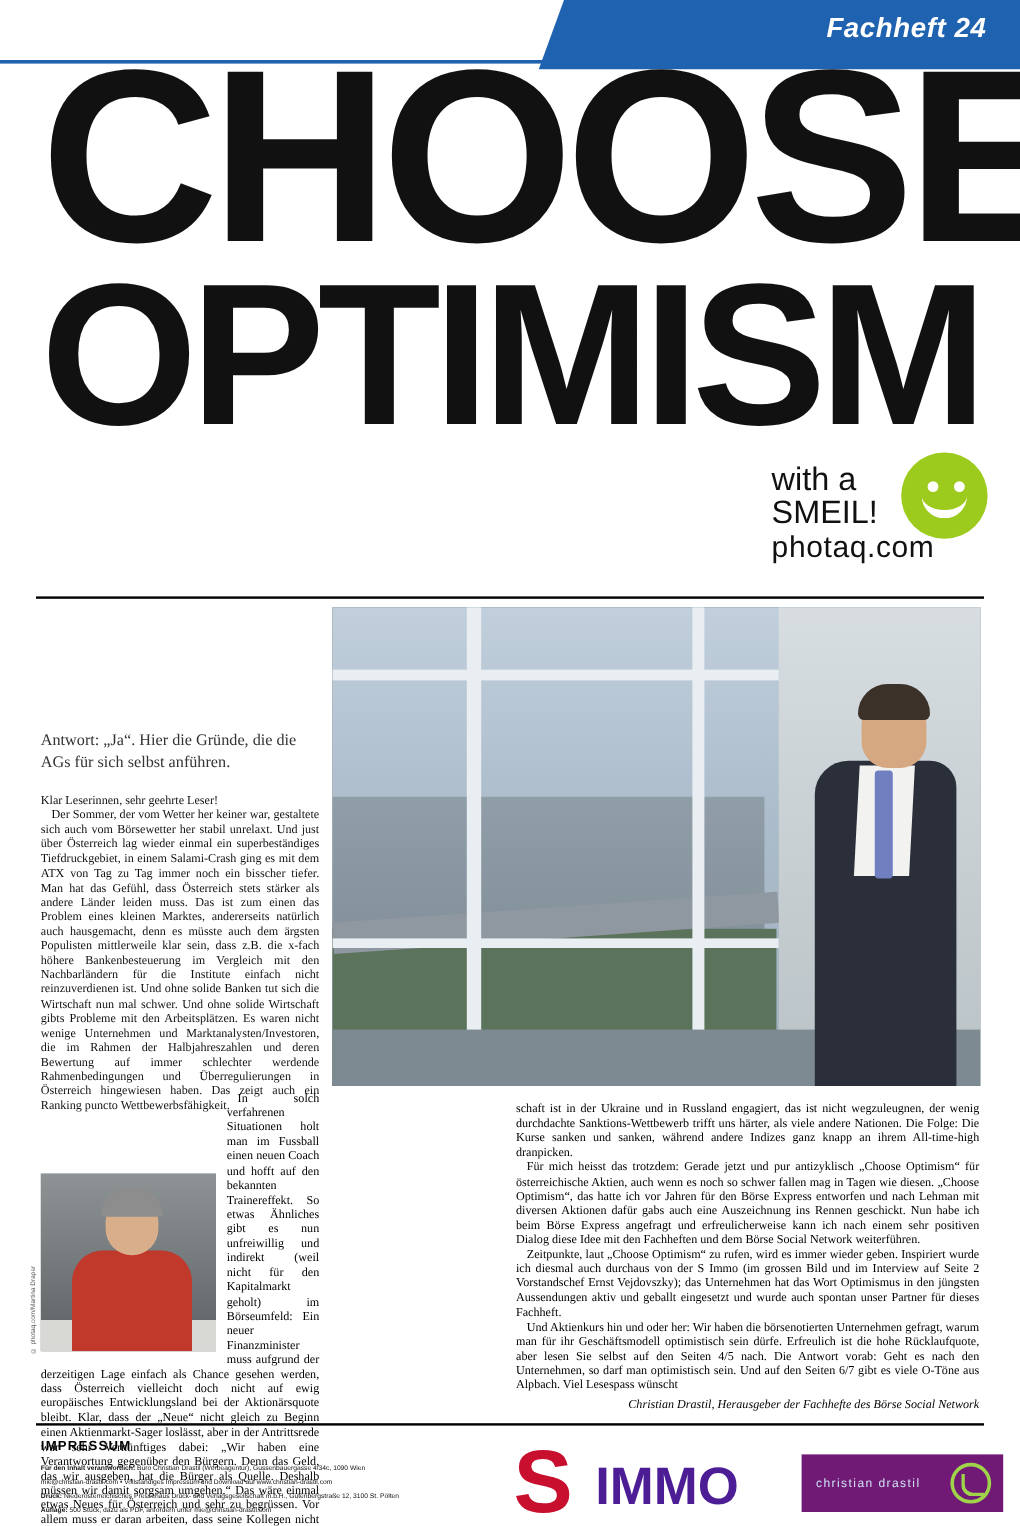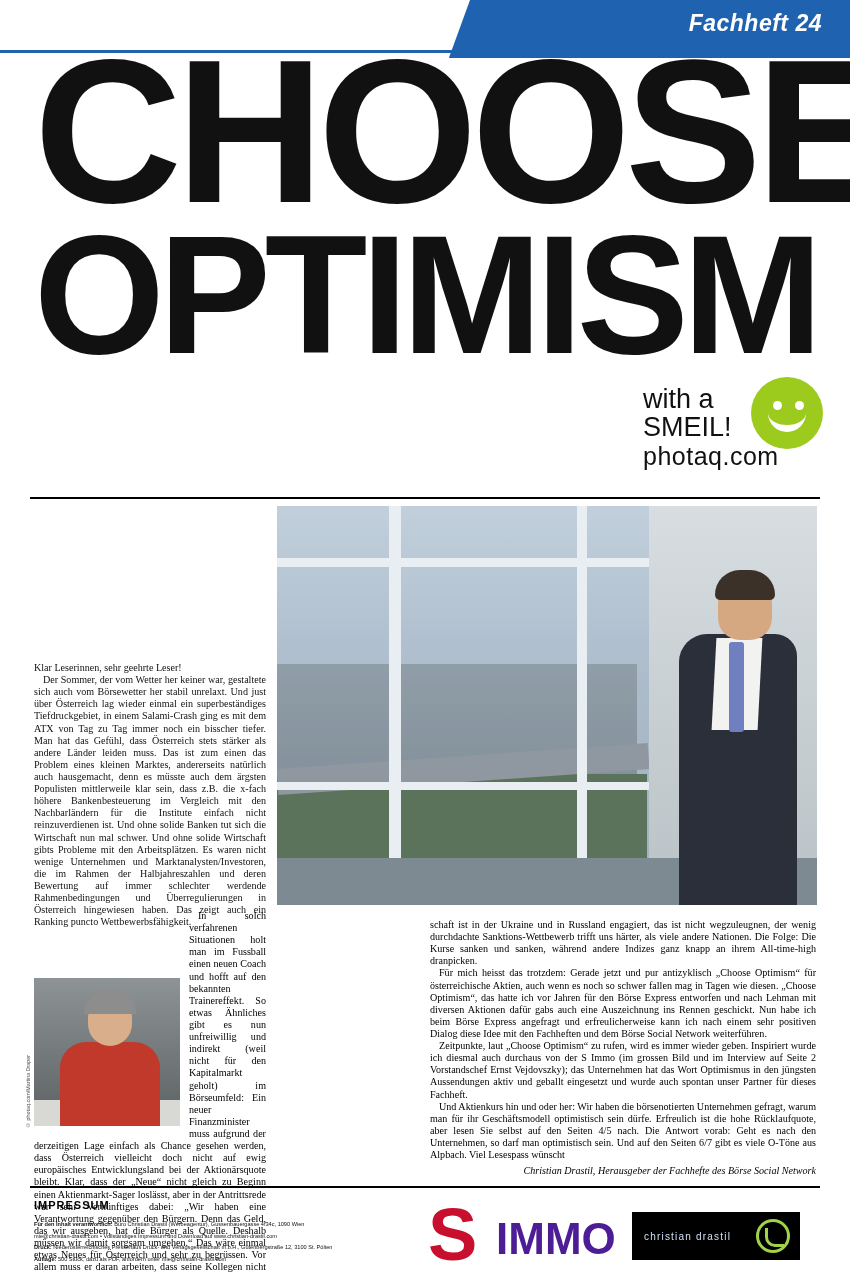--- a/index.html
+++ b/index.html
@@ -180,22 +180,22 @@
     font-family:"Liberation Sans", sans-serif; font-weight:bold; font-size:74px;
     color:#c8102e; line-height:0.82;
   }
   .simmo .word {
     position:absolute; left:68px; top:9px;
     font-family:"Liberation Sans", sans-serif; font-size:44px; font-weight:bold;
     color:#4c1d95; letter-spacing:0px;
   }
   
   .cdbox {
-    position:absolute; top:1212px; left:632px; width:168px; height:48px;
-    background:#000000;
+    position:absolute; top:1212px; left:668px; width:168px; height:48px;
+    background:#701a75;
   }
   .cdbox .txt {
     position:absolute; left:12px; top:19px;
     color:#cfe0f5; font-family:"Liberation Sans", sans-serif;
     font-size:10px; letter-spacing:1.2px;
   }
   .cdbox .logo {
     position:absolute; right:10px; top:7px; width:34px; height:34px;
     border:3px solid #9fd34a; border-radius:50%;
   }
@@ -226,20 +226,21 @@
     <div class="smeil-text smeil-domain">photaq.com</div>
     <div class="smiley">
       <div class="eye l"></div>
       <div class="eye r"></div>
       <div class="mouth"></div>
     </div>
   </div>
 
   <div class="main-rule"></div>
 
+  <div class="lede-answer">Antwort: „Ja“. Hier die Gründe, die die AGs für sich selbst anführen.</div>
 
   <div class="body-col-1">
     <p class="noind">Klar Leserinnen, sehr geehrte Leser!</p>
     <p>Der Sommer, der vom Wetter her keiner war, gestaltete sich auch vom Börsewetter her stabil unrelaxt. Und just über Österreich lag wieder einmal ein superbeständiges Tiefdruckgebiet, in einem Salami-Crash ging es mit dem ATX von Tag zu Tag immer noch ein bisscher tiefer. Man hat das Gefühl, dass Österreich stets stärker als andere Länder leiden muss. Das ist zum einen das Problem eines kleinen Marktes, andererseits natürlich auch hausgemacht, denn es müsste auch dem ärgsten Populisten mittlerweile klar sein, dass z.B. die x-fach höhere Bankenbesteuerung im Vergleich mit den Nachbarländern für die Institute einfach nicht reinzuverdienen ist. Und ohne solide Banken tut sich die Wirtschaft nun mal schwer. Und ohne solide Wirtschaft gibts Probleme mit den Arbeitsplätzen. Es waren nicht wenige Unternehmen und Marktanalysten/Investoren, die im Rahmen der Halbjahreszahlen und deren Bewertung auf immer schlechter werdende Rahmenbedingungen und Überregulierungen in Österreich hingewiesen haben. Das zeigt auch ein Ranking puncto Wettbewerbsfähigkeit.</p>
   </div>
 
   <div class="hero">
     <div class="sky"></div>
     <div class="city"></div>
     <div class="trees"></div>

